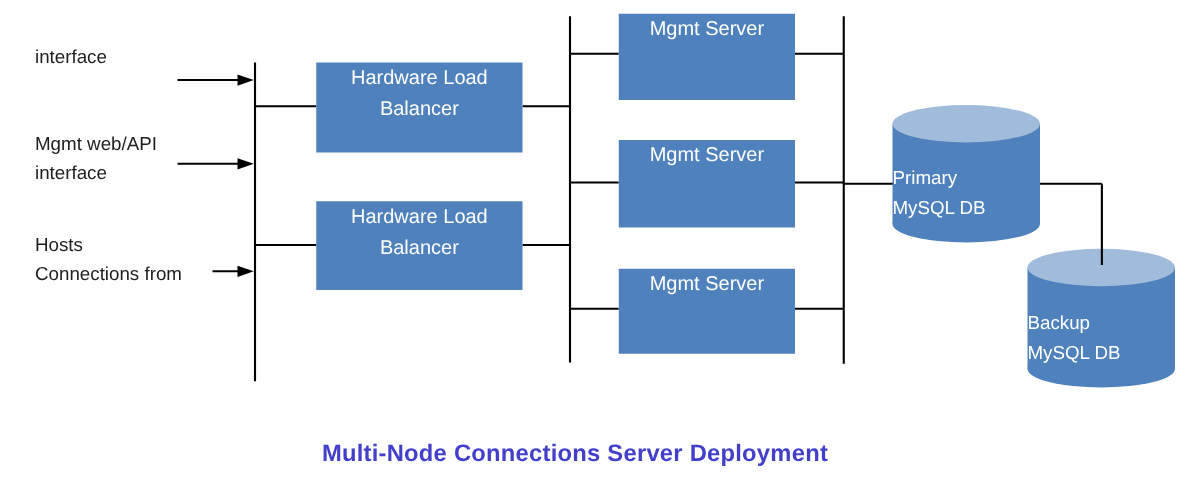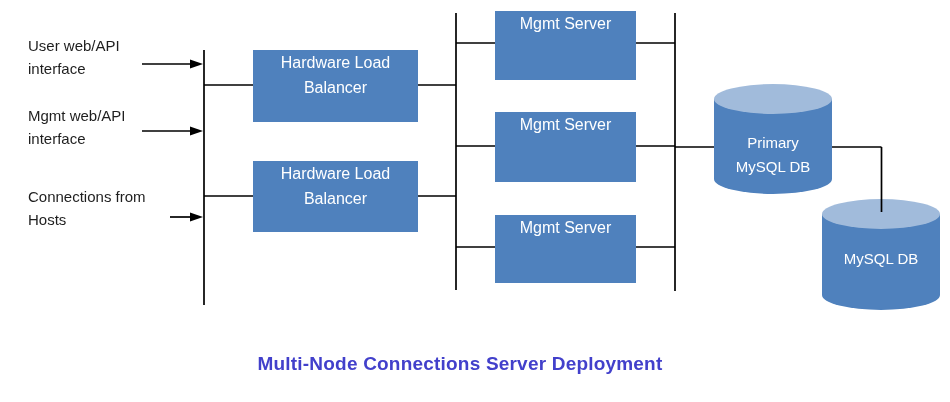--- a/index.html
+++ b/index.html
@@ -36,21 +36,21 @@
     text-align: center;
     font-size: 16px;
     line-height: 25px;
     padding: 0 12px;
   }
   .cyl-label {
     position: absolute;
     color: var(--box-text);
     font-size: 15px;
     line-height: 24px;
-    text-align: center;
+    text-align: left;
     white-space: nowrap;
   }
   .diagram-title {
     position: absolute;
     left: 130px;
     top: 353px;
     width: 660px;
     text-align: center;
     font-size: 19px;
     font-weight: bold;
@@ -108,30 +108,29 @@
       <ellipse class="cyl-body" cx="881" cy="295" rx="59" ry="15"></ellipse>
       <rect class="cyl-body" x="822" y="214" width="118" height="81"></rect>
       <ellipse class="cyl-top" cx="881" cy="214" rx="59" ry="15"></ellipse>
     </g>
 
     <line class="wire" x1="832" y1="147" x2="881.5" y2="147"></line>
     <line class="wire" x1="881.5" y1="147" x2="881.5" y2="212"></line>
   </svg>
 
   <div class="input-label" style="left:28px; top:34px">
-    <div>User web/API</div>
     <div>interface</div>
   </div>
   <div class="input-label" style="left:28px; top:104px">
     <div>Mgmt web/API</div>
     <div>interface</div>
   </div>
   <div class="input-label" style="left:28px; top:185px">
+    <div>Hosts</div>
     <div>Connections from</div>
-    <div>Hosts</div>
   </div>
 
   <div class="node" style="left:253px; top:50px; width:165px; height:72px">
     <span>Hardware Load Balancer</span>
   </div>
   <div class="node" style="left:253px; top:161px; width:165px; height:71px">
     <span>Hardware Load Balancer</span>
   </div>
 
   <div class="node" style="left:495px; top:11px; width:141px; height:69px">
@@ -142,18 +141,19 @@
   </div>
   <div class="node" style="left:495px; top:215px; width:141px; height:68px">
     <span>Mgmt Server</span>
   </div>
 
   <div class="cyl-label" style="left:714px; top:131px; width:118px">
     <div>Primary</div>
     <div>MySQL DB</div>
   </div>
   <div class="cyl-label" style="left:822px; top:247px; width:118px">
+    <div>Backup</div>
     <div>MySQL DB</div>
   </div>
 
   <div class="diagram-title">Multi-Node Connections Server Deployment</div>
 
 </div>
 
 </body></html>

